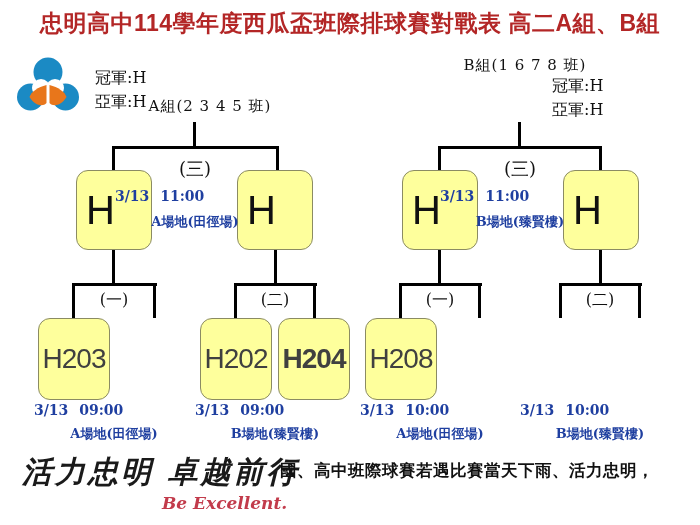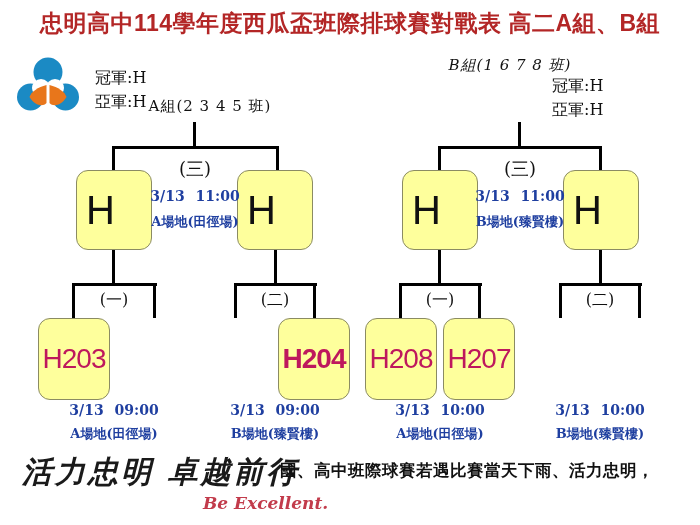--- a/index.html
+++ b/index.html
@@ -11,26 +11,26 @@
          color:#B32626;letter-spacing:0.5px;font-family:"Liberation Sans",sans-serif;}
   .grp-header{width:220px;text-align:center;font-size:15px;color:#111;
          font-family:"DejaVu Serif","Liberation Serif",serif;letter-spacing:1px;}
   .champ{font-size:16px;color:#111;font-family:"DejaVu Serif","Liberation Serif",serif;}
   .box{position:absolute;background:#FEFF9C;border:1px solid #8B8B63;border-radius:12px;
        box-sizing:border-box;}
   .semibox{width:76px;height:80px;top:170px;}
   .semibox .slot{position:absolute;left:9px;top:0;height:78px;line-height:78px;
        font-size:40px;color:#111;}
   .teambox{width:72px;height:82px;top:318px;text-align:center;}
-  .teambox .tname{display:block;line-height:80px;font-size:28px;color:#be185d;letter-spacing:-1px;}
+  .teambox .tname{display:block;line-height:80px;font-size:28px;color:#404040;letter-spacing:-1px;}
   .roundlbl{position:absolute;width:80px;text-align:center;font-size:16px;color:#111;
        font-family:"DejaVu Serif","Liberation Serif",serif;}
   .finallbl{position:absolute;width:120px;text-align:center;font-size:18px;color:#111;
        font-family:"DejaVu Serif","Liberation Serif",serif;}
-  .mdate{position:absolute;width:160px;text-align:center;font-size:14px;font-weight:bold;
+  .mdate{position:absolute;width:160px;font-size:14px;font-weight:bold;
        color:#1F3FA0;font-family:"DejaVu Serif","Liberation Serif",serif;word-spacing:6px;}
   .mvenue{position:absolute;width:160px;text-align:center;font-size:13px;font-weight:bold;
        color:#1F3FA0;font-family:"DejaVu Serif","Liberation Serif",serif;}
   .slogan-zh{left:22px;top:452px;font-size:30px;font-weight:bold;font-style:italic;color:#1a1a1a;
        font-family:"DejaVu Serif","Liberation Serif",serif;letter-spacing:3px;white-space:nowrap;}
   .slogan-en{top:493px;font-size:17px;font-weight:bold;font-style:italic;color:#C23B4B;
        font-family:"DejaVu Serif","Liberation Serif",serif;}
   .note{left:280px;width:415px;font-size:16.5px;font-weight:bold;color:#111;
        font-family:"DejaVu Serif","Liberation Serif",serif;letter-spacing:0.5px;white-space:nowrap;}
 </style>
@@ -47,21 +47,21 @@
       <circle cx="14.5" cy="41" r="13.5" fill="#1B8AC4"></circle>
       <circle cx="49.5" cy="41" r="13.5" fill="#1B8AC4"></circle>
       <circle cx="25" cy="32" r="9" fill="#ffffff"></circle>
       <circle cx="39" cy="32" r="9" fill="#ffffff"></circle>
       <path d="M30.5 29 C22 31 15 36 13.5 41 C19 50 27 51 30.5 47 Z" fill="#E8761B"></path>
       <path d="M33.5 29 C42 31 49 36 50.5 41 C45 50 37 51 33.5 47 Z" fill="#E8761B"></path>
     </svg>
   </div>
 
   <div class="abs grp-header" style="left:100px;top:56px;margin-top:41px;">A組(2 3 4 5 班)</div>
-  <div class="abs grp-header" style="left:400px;top:56px;font-style:italic;">B組(1 6 7 8 班)</div>
+  <div class="abs grp-header" style="left:415px;top:56px;">B組(1 6 7 8 班)</div>
 
   <div class="abs champ" style="left:95px;top:68px;">冠軍:H</div>
   <div class="abs champ" style="left:95px;top:92px;">亞軍:H</div>
   <div class="abs champ" style="left:552px;top:76px;">冠軍:H</div>
   <div class="abs champ" style="left:552px;top:100px;">亞軍:H</div>
 
   <div class="ln" style="left:193px;top:122px;width:3px;height:26px;"></div>
   <div class="ln" style="left:112px;top:146px;width:167px;height:3px;"></div>
   <div class="ln" style="left:112px;top:146px;width:3px;height:26px;"></div>
   <div class="ln" style="left:276px;top:146px;width:3px;height:26px;"></div>
@@ -109,36 +109,36 @@
   <div class="mvenue" style="left:440px;top:213px;">B場地(臻賢樓)</div>
 
   <div class="roundlbl" style="left:74px;top:290px;">(一)</div>
   <div class="roundlbl" style="left:235px;top:290px;">(二)</div>
   <div class="roundlbl" style="left:400px;top:290px;">(一)</div>
   <div class="roundlbl" style="left:560px;top:290px;">(二)</div>
 
   <div class="box teambox" style="left:38px;">
     <span class="tname">H203</span>
     </div>
+  <div class="box teambox" style="left:200px;">
+    <span class="tname">H202</span>
+    </div>
   <div class="box teambox" style="left:278px;font-weight:bold;">
     <span class="tname">H204</span>
     </div>
   <div class="box teambox" style="left:365px;">
     <span class="tname">H208</span>
-    </div>
-  <div class="box teambox" style="left:443px;">
-    <span class="tname">H207</span>
     </div>
 
   <div class="mdate" style="left:34px;top:402px;">3/13 09:00</div>
   <div class="mvenue" style="left:34px;top:425px;">A場地(田徑場)</div>
   <div class="mdate" style="left:195px;top:402px;">3/13 09:00</div>
   <div class="mvenue" style="left:195px;top:425px;">B場地(臻賢樓)</div>
   <div class="mdate" style="left:360px;top:402px;">3/13 10:00</div>
   <div class="mvenue" style="left:360px;top:425px;">A場地(田徑場)</div>
   <div class="mdate" style="left:520px;top:402px;">3/13 10:00</div>
   <div class="mvenue" style="left:520px;top:425px;">B場地(臻賢樓)</div>
 
   <div class="abs slogan-zh">活力忠明 卓越前行</div>
-  <div class="abs slogan-en" style="left:162px;margin-left:41px;">Be Excellent.</div>
+  <div class="abs slogan-en" style="left:162px;">Be Excellent.</div>
   <div class="abs note" style="top:460px;">國、高中班際球賽若遇比賽當天下雨、活力忠明，</div>
 
 </div>
 
 </body></html>

